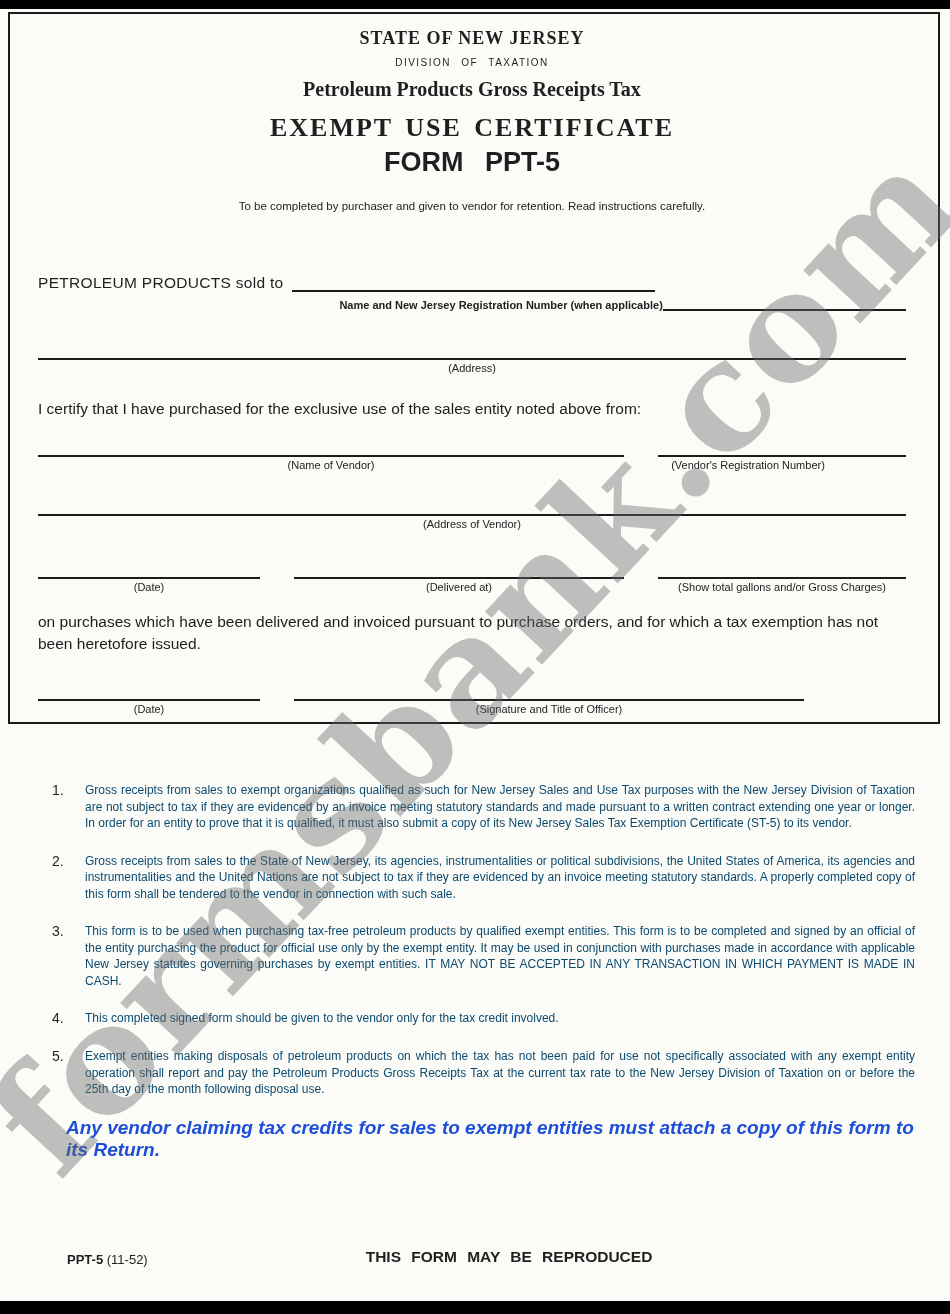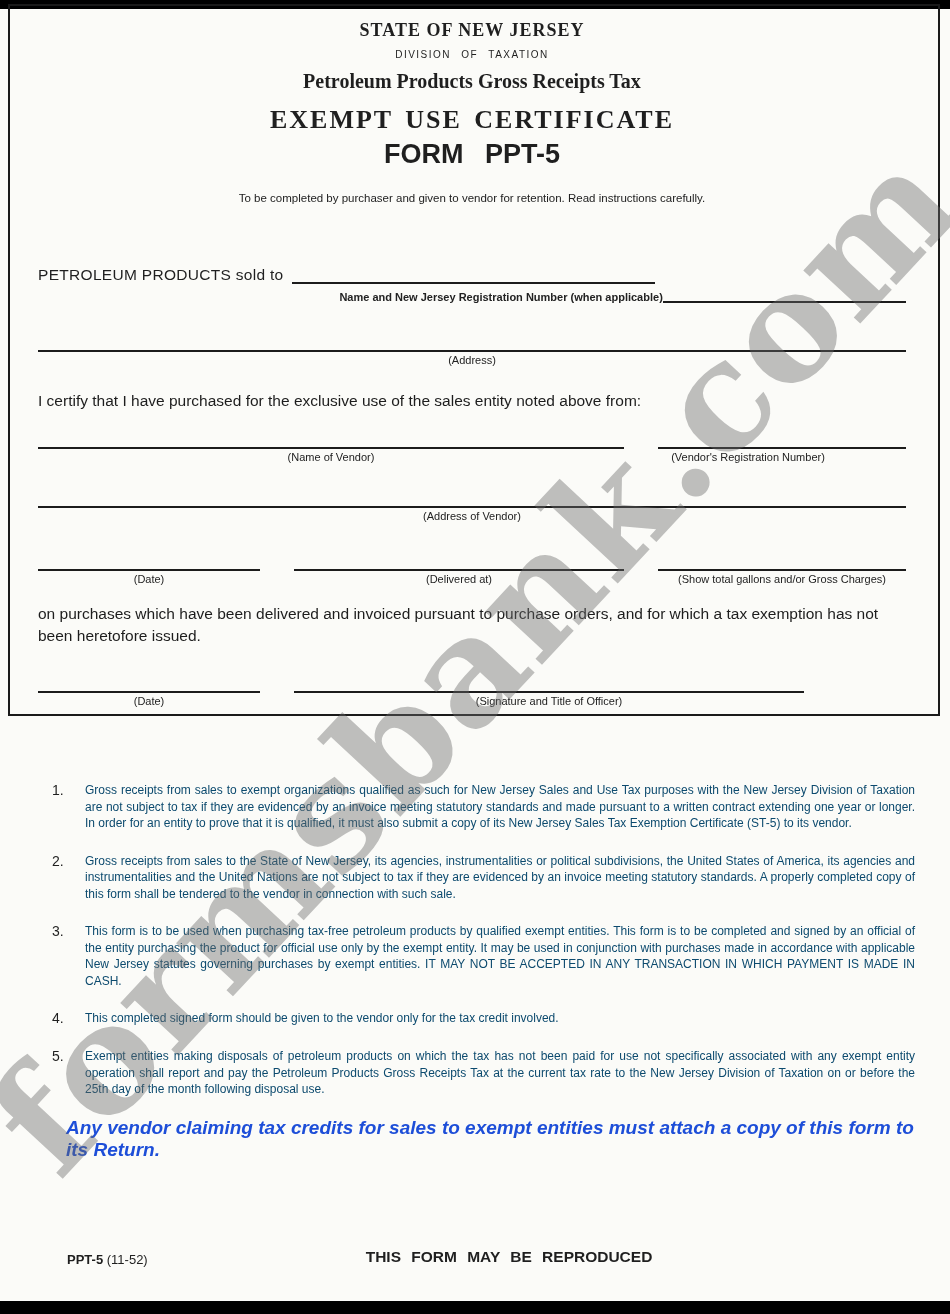--- a/index.html
+++ b/index.html
@@ -25,21 +25,21 @@
     font-weight: bold;
     font-size: 150px;
     letter-spacing: 2px;
     color: rgba(105,105,105,0.42);
     white-space: nowrap;
     z-index: 10;
     pointer-events: none;
   }
 
   .cert-box {
-    position: absolute; left: 8px; top: 4px;
+    position: absolute; left: 8px; top: 12px;
     width: 932px; height: 712px;
     border: 2px solid #1a1a1a;
     box-sizing: border-box;
     padding: 14px 32px 0 28px;
   }
   .center { text-align: center; }
 
   .hdr-state { font-family: "Liberation Serif", serif; font-weight: bold; font-size: 18px; letter-spacing: 1px; }
   .hdr-div   { font-weight: normal; font-size: 10px; letter-spacing: 1.5px; word-spacing: 6px; margin-top: 8px; }
   .hdr-tax   { font-family: "Liberation Serif", serif; font-weight: bold; font-size: 20px; margin-top: 10px; }

